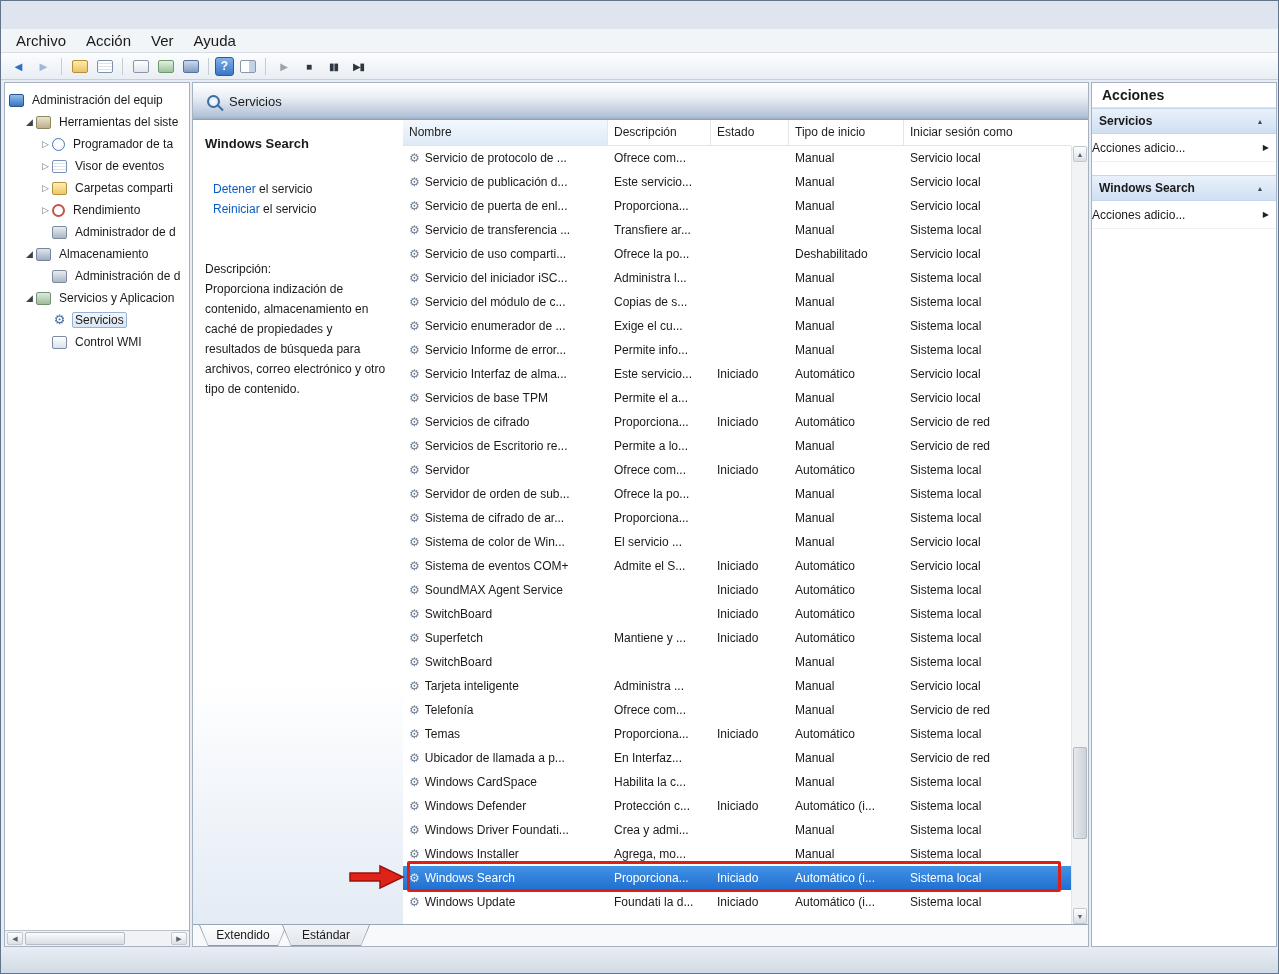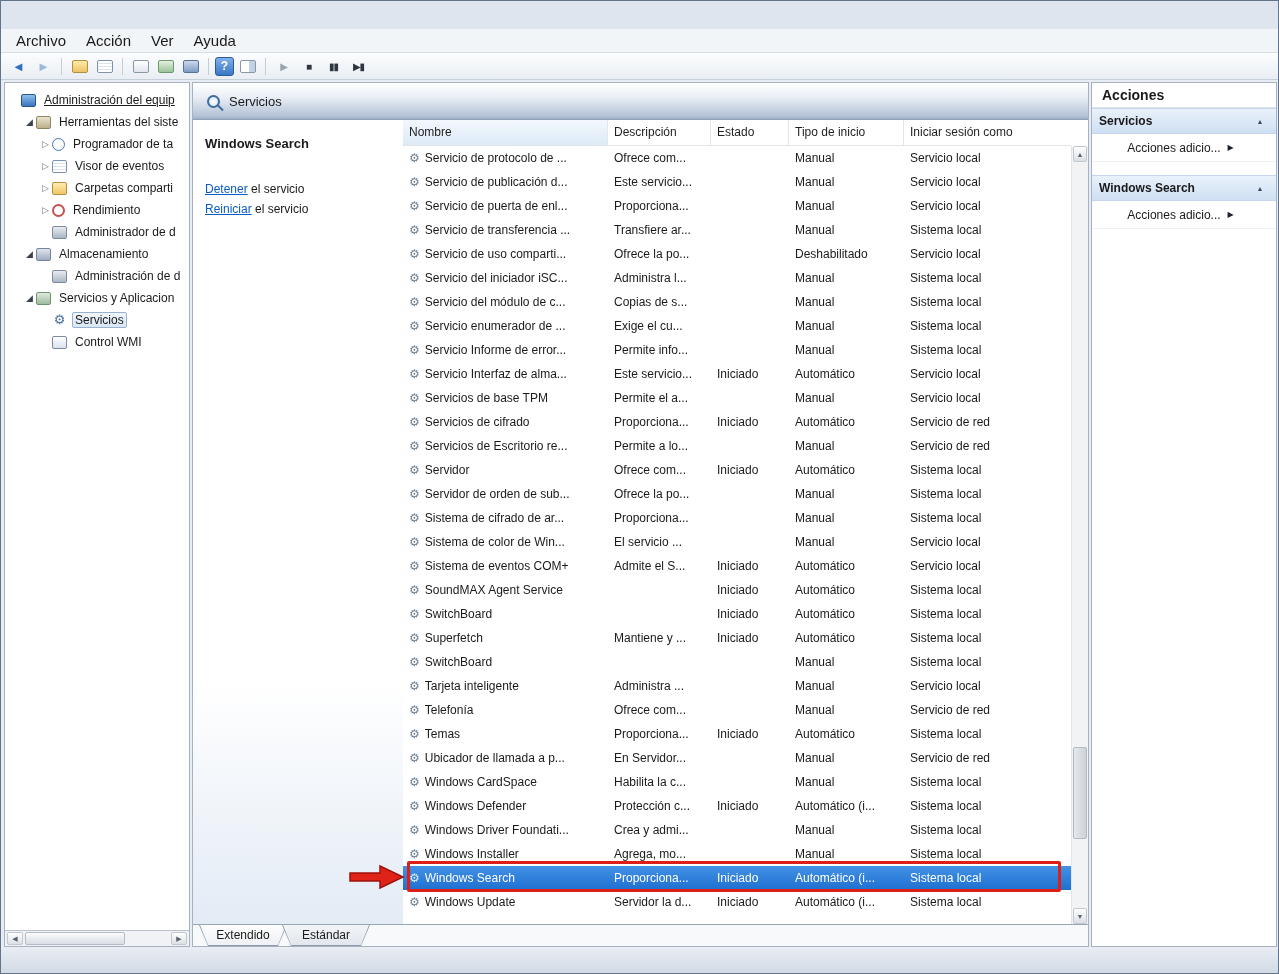--- a/index.html
+++ b/index.html
@@ -60,21 +60,21 @@
   
   .content { position:absolute; top:79px; left:0; right:0; bottom:0; background:#e9edf3; }
   .bottom-frame { position:absolute; left:0; right:0; bottom:0; height:24px;
     background:linear-gradient(#e7ecf2,#d1dae5); }
 
   .panel { position:absolute; top:2px; bottom:26px; background:#fff; border:1px solid #a5b2c2; }
 
   
   .tree-panel { left:3px; width:186px; overflow:hidden; padding-top:6px; }
   .tree-item { height:22px; display:flex; align-items:center; white-space:nowrap; overflow:hidden; }
-  .lvl0 { padding-left:16px;text-decoration:underline; } .lvl1 { padding-left:18px; } .lvl2 { padding-left:34px; }
+  .lvl0 { padding-left:4px; } .lvl1 { padding-left:18px; } .lvl2 { padding-left:34px; }
   .twisty { width:13px; flex:none; font-size:9px; color:#6a7484; text-align:center; }
   .twisty.exp { color:#39414d; }
   .twisty.spacer { visibility:hidden; }
   .ti { width:15px; height:13px; flex:none; margin-right:5px; border-radius:2px;
     border:1px solid #8fa0b5; background:linear-gradient(#f4f7fa,#c9d4e0); }
   .ti.computer { background:linear-gradient(#8ec0ee,#3a75bd); border-color:#2a568c; }
   .ti.tools { background:linear-gradient(#eae4d0,#bcb08a); border-color:#8f855f; }
   .ti.clock { width:13px; height:13px; border-radius:50%;
     background:radial-gradient(#ffffff 55%,#cfe0f2); border-color:#4a7ab5; }
   .ti.log { background:repeating-linear-gradient(#ffffff,#ffffff 2px,#b9c8da 3px); border-color:#7a93b5; }
@@ -107,21 +107,21 @@
   .svc-hdr-icon { width:13px; height:13px; border:2px solid #3f6b9e; border-radius:50%;
     background:radial-gradient(#ffffff,#cfe2f5); position:relative; }
   .svc-hdr-icon::after { content:""; position:absolute; width:7px; height:2px; background:#3f6b9e;
     transform:rotate(45deg); right:-6px; bottom:-3px; }
 
   .center-body { position:absolute; top:37px; left:0; right:0; bottom:22px; display:flex; }
   .extended-pane { width:210px; flex:none; padding:16px 14px 0 12px;
     background:linear-gradient(#ffffff 70%,#e3ebf5); overflow:hidden; }
   .svc-title { font-weight:bold; font-size:13px; margin-bottom:28px; }
   .svc-links div { line-height:20px; }
-  .svc-links a { color:#0a5cc2; text-decoration:underline; cursor:pointer; }
+  .svc-links a { color:#0a5cc2; cursor:pointer;margin-left:8px; }
   .svc-desc { margin-top:40px; line-height:20px; }
 
   .table-wrap { flex:1; position:relative; overflow:hidden; background:#fff; }
   .tbl-header { position:absolute; top:0; left:0; right:17px; height:26px; display:flex;
     background:#fff; border-bottom:1px solid #e0e4e9; color:#1f1f1f; }
   .col { padding:5px 6px; border-right:1px solid #e3e7ec; overflow:hidden; white-space:nowrap; }
   .col.c-name { width:205px; background:linear-gradient(#f3f8fd,#ddeaf7); }
   .col.c-desc { width:103px; }
   .col.c-status { width:78px; }
   .col.c-startup { width:115px; }
@@ -160,21 +160,21 @@
   
   .actions-panel { left:1090px; width:186px; }
   .actions-title { height:25px; display:flex; align-items:center; padding-left:10px;
     font-weight:bold; font-size:14px; border-bottom:1px solid #dfe3e8; }
   .action-header { height:26px; background:linear-gradient(#e9f1fb,#cfe0f3);
     border-top:1px solid #c5d6ec; border-bottom:1px solid #c5d6ec;
     display:flex; align-items:center; padding:0 7px; font-weight:bold; }
   .action-header .hdr-label { flex:1; }
   .collapse-btn { width:18px; height:16px; display:flex; align-items:center; justify-content:center;
     font-size:7px; color:#3c4c60; }
-  .action-item { height:28px; display:flex; align-items:center; justify-content:center;
+  .action-item { height:28px; display:flex; align-items:center; justify-content:space-between;
     padding-right:7px; gap:7px; border-bottom:1px solid #eef1f5; }
   .more-arrow { font-size:8px; color:#1c232c; }
   .section-gap { height:13px; }
 
   
   .anno-box { position:absolute; left:406px; top:860px; width:654px; height:31px;
     border:3px solid #dd1f17; border-radius:2px; z-index:9; pointer-events:none; }
   .anno-arrow { position:absolute; left:347px; top:862px; z-index:9; pointer-events:none; }
 </style>
 </head>
@@ -312,20 +312,24 @@
         <span class="svc-hdr-icon"></span>
         <span>Servicios</span>
       </div>
 
       <div class="center-body">
         <div class="extended-pane">
           <div class="svc-title">Windows Search</div>
           <div class="svc-links">
             <div><a>Detener</a><span> el servicio</span></div>
             <div><a>Reiniciar</a><span> el servicio</span></div>
+          </div>
+          <div class="svc-desc">
+            <div>Descripción:</div>
+            <div>Proporciona indización de contenido, almacenamiento en caché de propiedades y resultados de búsqueda para archivos, correo electrónico y otro tipo de contenido.</div>
           </div>
         </div>
 
         <div class="table-wrap">
           <div class="tbl-header">
             <span class="col c-name">Nombre</span>
             <span class="col c-desc">Descripción</span>
             <span class="col c-status">Estado</span>
             <span class="col c-startup">Tipo de inicio</span>
             <span class="col c-logon">Iniciar sesión como</span>
@@ -581,21 +585,21 @@
                 <span class="cell desc">Proporciona...</span>
                 <span class="cell status">Iniciado</span>
                 <span class="cell startup">Automático</span>
                 <span class="cell logon">Sistema local</span>
               </div>
               <div class="svc-row">
                 <span class="cell name">
                   <span class="gear">⚙</span>
                   <span>Ubicador de llamada a p...</span>
                 </span>
-                <span class="cell desc">En Servidor...</span>
+                <span class="cell desc">En Interfaz...</span>
                 <span class="cell status"></span>
                 <span class="cell startup">Manual</span>
                 <span class="cell logon">Servicio de red</span>
               </div>
               <div class="svc-row">
                 <span class="cell name">
                   <span class="gear">⚙</span>
                   <span>Windows CardSpace</span>
                 </span>
                 <span class="cell desc">Habilita la c...</span>
@@ -641,21 +645,21 @@
                 <span class="cell desc">Proporciona...</span>
                 <span class="cell status">Iniciado</span>
                 <span class="cell startup">Automático (i...</span>
                 <span class="cell logon">Sistema local</span>
               </div>
               <div class="svc-row">
                 <span class="cell name">
                   <span class="gear">⚙</span>
                   <span>Windows Update</span>
                 </span>
-                <span class="cell desc">Servidor la d...</span>
+                <span class="cell desc">Foundati la d...</span>
                 <span class="cell status">Iniciado</span>
                 <span class="cell startup">Automático (i...</span>
                 <span class="cell logon">Sistema local</span>
               </div>
             </div>
 
           <div class="vscroll">
             <span class="sb-btn up">▲</span>
             <span class="sb-thumb"></span>
             <span class="sb-btn down">▼</span>

